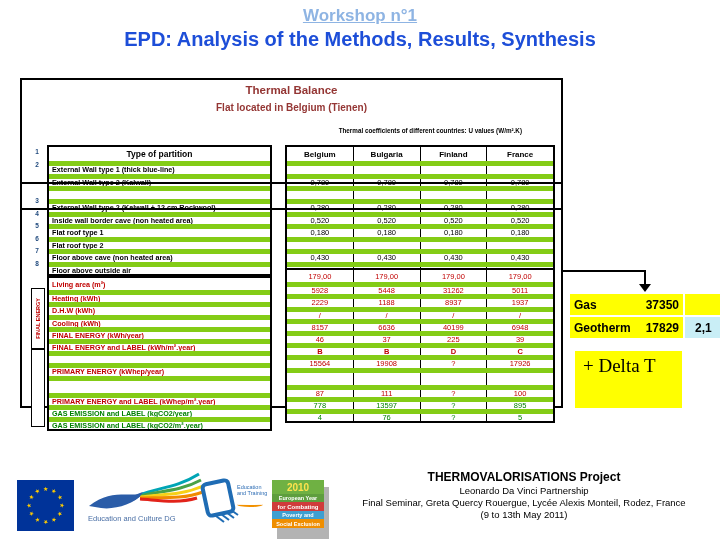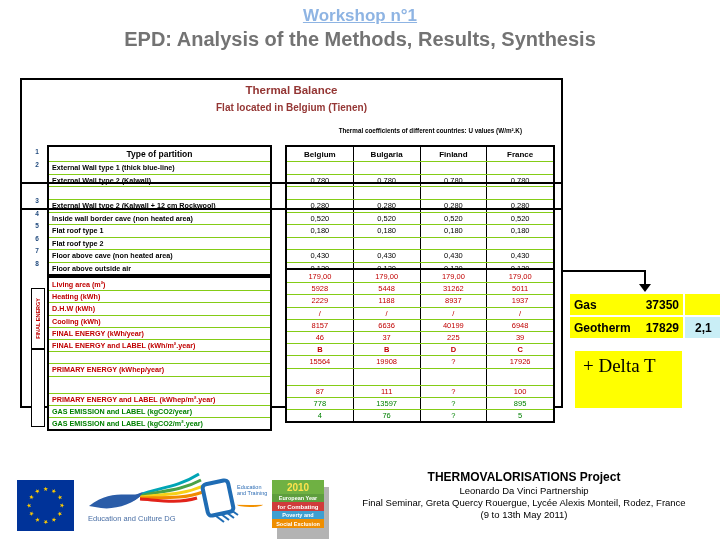--- a/index.html
+++ b/index.html
@@ -3,31 +3,31 @@
 <meta charset="utf-8">
 <style>
   html,body{margin:0;padding:0;}
   body{width:720px;height:540px;position:relative;overflow:hidden;background:#fff;
        font-family:"Liberation Sans", sans-serif;color:#000;}
   .abs{position:absolute;}
 
   
   .title1{top:6px;left:0;width:720px;text-align:center;font-size:17px;font-weight:bold;
           color:#8EB4E3;text-decoration:underline;}
-  .title2{top:28px;left:0;width:720px;text-align:center;font-size:20px;font-weight:bold;color:#737373;}
+  .title2{top:28px;left:0;width:720px;text-align:center;font-size:20px;font-weight:bold;color:#1d4ed8;}
 
   
   .panel{left:20px;top:78px;width:543px;height:330px;border:2px solid #000;background:#fff;box-sizing:border-box;}
   .p-head{top:4px;left:0;width:539px;text-align:center;font-size:11.5px;font-weight:bold;color:#943634;}
   .p-sub{top:22px;left:0;width:539px;text-align:center;font-size:10px;font-weight:bold;color:#943634;}
   .p-note{top:47px;left:300px;width:200px;text-align:right;font-size:6.3px;font-weight:bold;color:#000;}
 
   
   .tbl{position:absolute;border:2px solid #000;background:#fff;display:flex;flex-direction:column;box-sizing:border-box;}
-  .trow{border-top:1px solid #84cc16;display:flex;align-items:center;box-sizing:border-box;flex:none;}
+  .trow{border-top:5px solid #84cc16;display:flex;align-items:center;box-sizing:border-box;flex:none;}
   .tbl .trow:first-child{border-top:none;}
   .lrow{padding-left:3px;font-weight:bold;font-size:7.2px;white-space:nowrap;overflow:hidden;}
   .vrow{padding:0;}
   .vcell{flex:1;border-left:1px solid #000;height:100%;display:flex;align-items:center;justify-content:center;
          font-size:7.5px;box-sizing:border-box;}
   .vrow .vcell:first-child{border-left:none;}
   .u-lab{left:25px;top:65px;width:225px;}
   .u-val{left:263px;top:65px;width:270px;}
   .u-lab .trow,.u-val .trow{height:12.5px;}
   .u-lab .th,.u-val .th{height:14px;font-weight:bold;}

